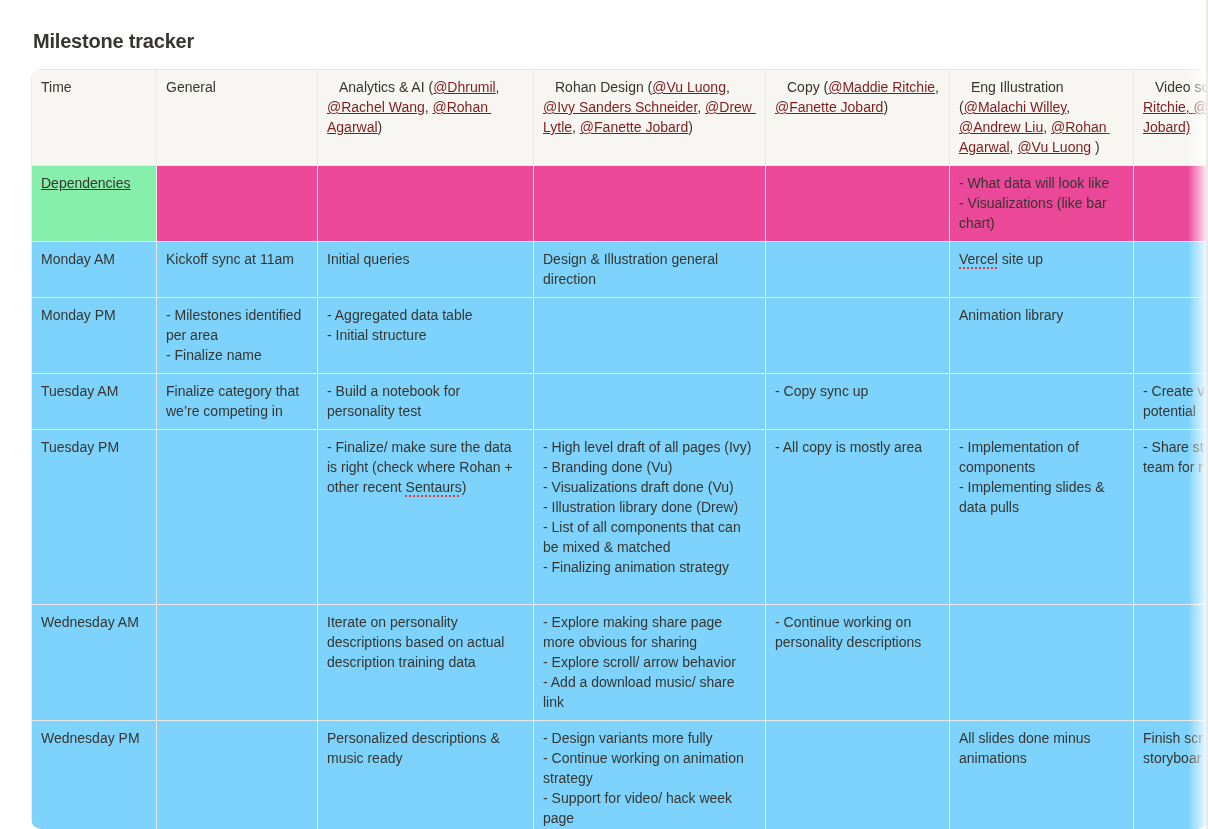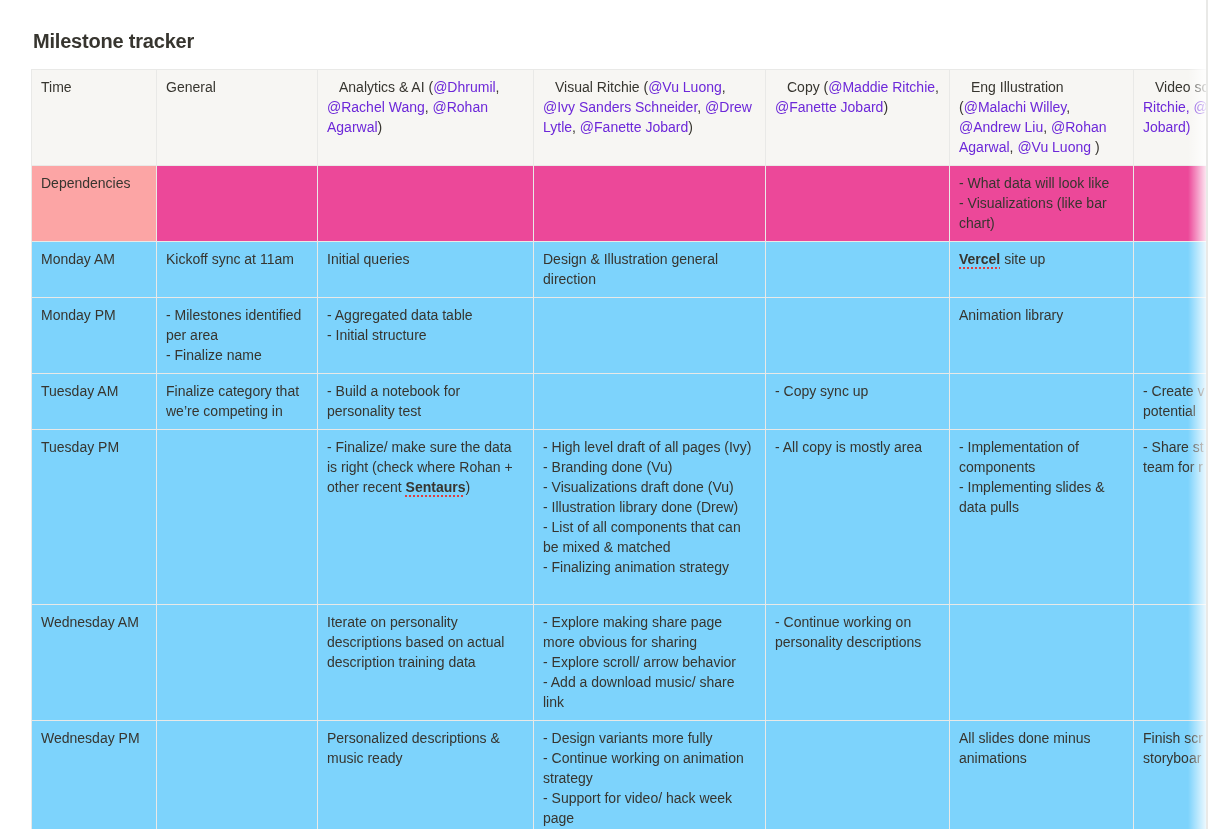--- a/index.html
+++ b/index.html
@@ -27,20 +27,21 @@
       color: #37352f;
       letter-spacing: -0.2px;
     }
     .table-wrap {
       position: absolute;
       left: 31px;
       top: 69px;
       width: 1177px;
       height: 760px;
       overflow: hidden;
+      border-radius: 10px;
     }
     table {
       border-collapse: collapse;
       table-layout: fixed;
       width: 1240px;
       font-size: 14px;
       line-height: 20px;
     }
     td, th {
       border: 1px solid #e9e9e7;
@@ -50,30 +51,29 @@
       font-weight: normal;
       white-space: pre-wrap;
       word-wrap: break-word;
     }
     thead th {
       background: #f7f6f3;
       height: 79px;
       font-weight: 500;
       color: #37352f;
     }
-    .mention { color: #6d28d9; }
+    .mention { color: #7f1d1d; text-decoration: underline; }
     .hdr-name { color: #37352f; margin-left: 12px; }
     tr.dep td { background: #ec4899; height: 59px; }
-    tr.dep td:first-child { background: #fca5a5; }
+    tr.dep td:first-child { background: #86efac; text-decoration: underline; }
     tbody td { background: #7dd3fc; }
     .spell {
       text-decoration: underline dotted #e03e3e;
       text-underline-offset: 3px;
       text-decoration-thickness: 2px;
-      font-weight: bold;
     }
     .fade {
       position: absolute;
       top: 69px;
       right: 0;
       width: 20px;
       height: 760px;
       background: linear-gradient(to right, rgba(255,255,255,0), rgba(255,255,255,0.95));
       pointer-events: none;
     }
@@ -101,21 +101,21 @@
         <col style="width:232px">
         <col style="width:184px">
         <col style="width:184px">
         <col style="width:138px">
       </colgroup>
       <thead>
         <tr>
           <th><span>Time</span></th>
           <th><span>General</span></th>
           <th><span class="hdr-name">Analytics &amp; AI (</span><span class="mention">@Dhrumil</span>, <span class="mention">@Rachel Wang</span>, <span class="mention">@Rohan Agarwal</span><span>)</span></th>
-          <th><span class="hdr-name">Visual Ritchie (</span><span class="mention">@Vu Luong</span>, <span class="mention">@Ivy Sanders Schneider</span>, <span class="mention">@Drew Lytle</span>, <span class="mention">@Fanette Jobard</span><span>)</span></th>
+          <th><span class="hdr-name">Rohan Design (</span><span class="mention">@Vu Luong</span>, <span class="mention">@Ivy Sanders Schneider</span>, <span class="mention">@Drew Lytle</span>, <span class="mention">@Fanette Jobard</span><span>)</span></th>
           <th><span class="hdr-name">Copy (</span><span class="mention">@Maddie Ritchie</span>, <span class="mention">@Fanette Jobard</span><span>)</span></th>
           <th><span class="hdr-name">Eng Illustration</span> <span>(</span><span class="mention">@Malachi Willey</span>, <span class="mention">@Andrew Liu</span>, <span class="mention">@Rohan Agarwal</span>, <span class="mention">@Vu Luong</span><span> )</span></th>
           <th><span class="hdr-name">Video scr</span><br><span class="mention">Ritchie, </span><span class="mention">@</span><br><span class="mention">Jobard)</span></th>
         </tr>
       </thead>
       <tbody>
         <tr class="dep">
           <td>Dependencies</td>
           <td></td>
           <td></td>

